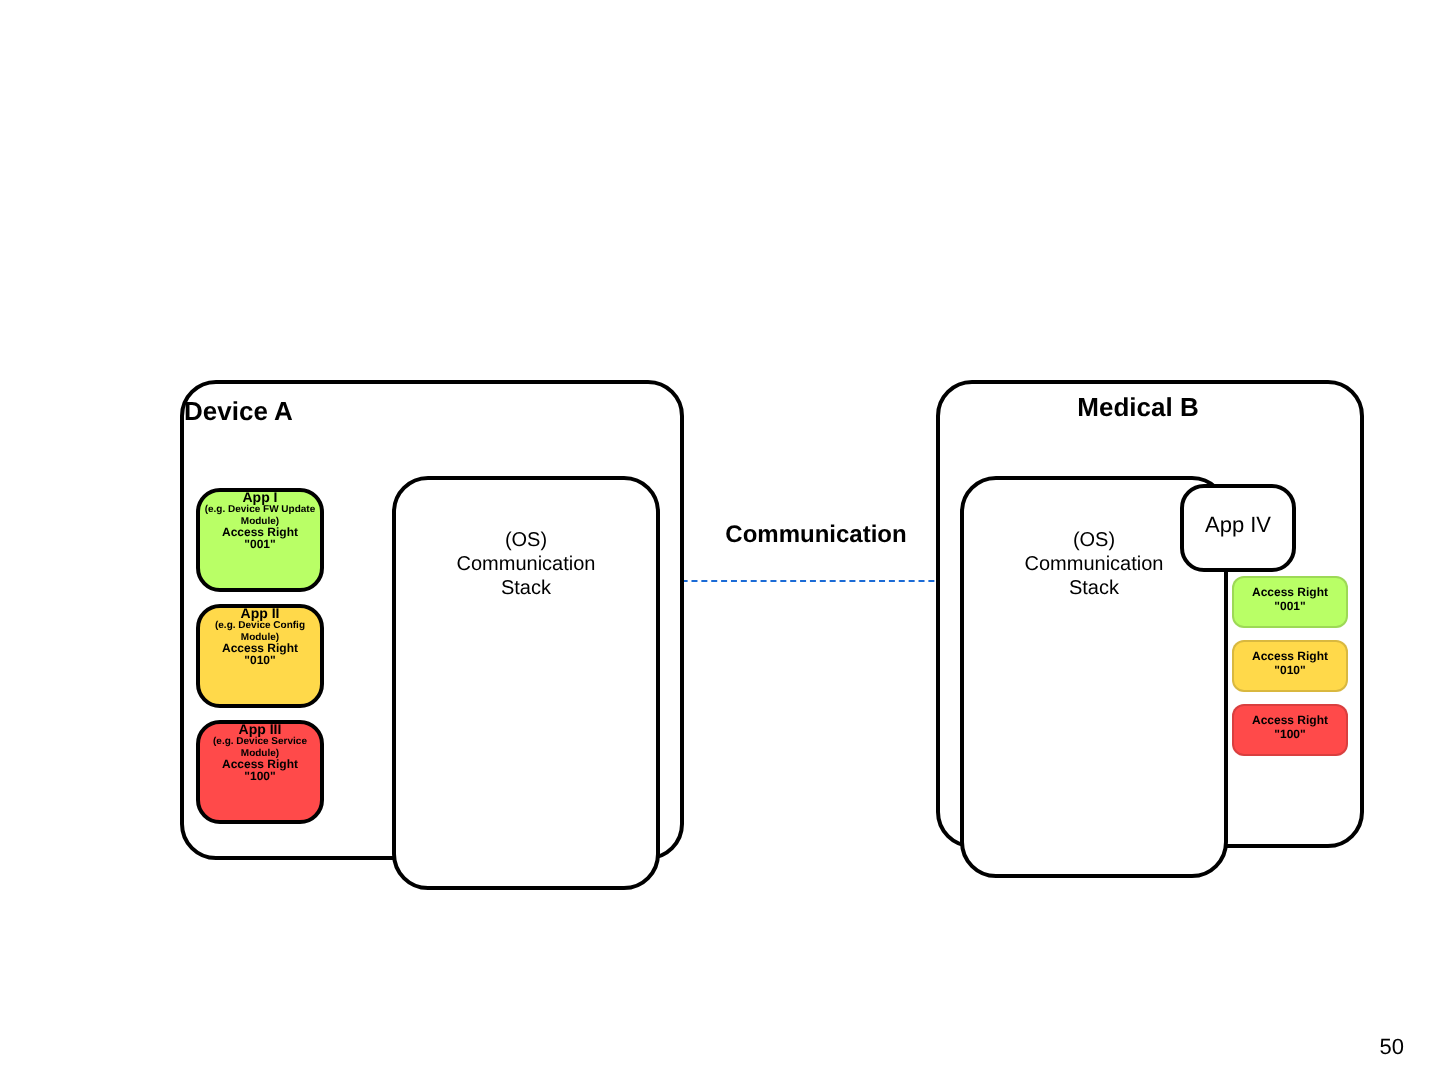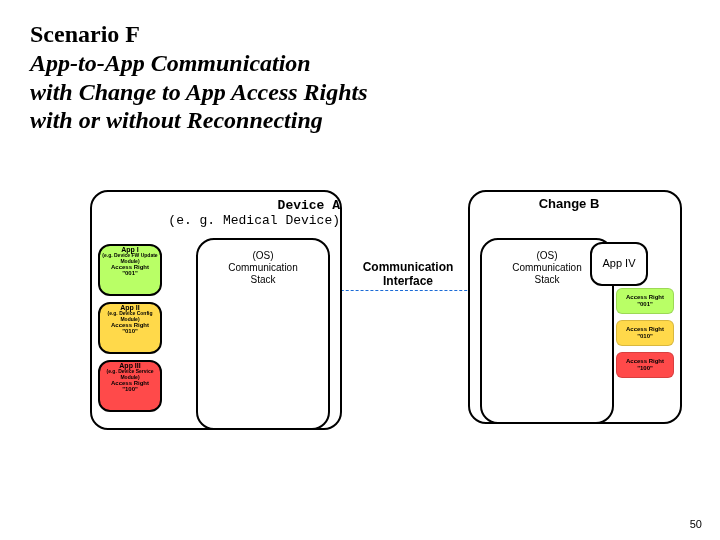--- a/index.html
+++ b/index.html
@@ -5,25 +5,25 @@
   html,body{margin:0;padding:0;width:720px;height:540px;background:#fff;font-family:"Times New Roman",serif;color:#000;position:relative}
   .slide{position:relative;width:720px;height:540px}
   .title-block{position:absolute;left:30px;top:20px;width:660px}
   .title-line{font-size:24px;line-height:1.2}
   .bold{font-weight:700}
   .italic{font-style:italic}
   .diagram{position:absolute;left:34px;top:190px;width:652px;height:250px}
   .device{position:absolute;border:2px solid #000;border-radius:18px;background:#fff}
   .devA{left:56px;top:0;width:248px;height:236px}
   .devB{left:434px;top:0;width:210px;height:230px}
-  .dev-title{position:absolute;left:0;right:0;top:6px;text-align:right;font-family:Liberation Mono, monospace;font-size:13px;color:#000}
+  .dev-title{position:absolute;left:0;right:0;top:6px;text-align:left;font-family:Liberation Sans, sans-serif;font-size:13px;color:#000}
   .dev-title .dn{font-weight:700}
   .devB-title{position:absolute;left:380px;top:6px;width:310px;text-align:center;font-family:Arial,sans-serif;font-size:13px}
   .devB-title .dn{font-weight:700}
-  .stack{position:absolute;border:2px solid #000;border-radius:18px;background:#fff;text-align:center;font-family:Arial,sans-serif;font-size:10px;line-height:1.2;display:flex;flex-direction:column;justify-content:flex-start;padding-top:10px;color:#000}
+  .stack{position:absolute;border:2px solid #000;border-radius:18px;background:#fff;text-align:center;font-family:Arial,sans-serif;font-size:10px;line-height:1.2;display:flex;flex-direction:column;justify-content:flex-start;padding-top:25px;color:#000}
   .stackA{left:162px;top:48px;width:130px;height:178px}
   .stackB{left:446px;top:48px;width:130px;height:172px}
   .appbox{position:absolute;border:2px solid #000;border-radius:12px;text-align:center;font-family:Arial,sans-serif;line-height:1.05}
   .app-left{left:64px;width:60px;height:48px}
   .app-right{left:556px;width:54px;height:40px}
   .green{background:#b9ff66}
   .yellow{background:#ffd94a}
   .red{background:#ff4a4a}
   .white{background:#fff}
   .ar-badge{position:absolute;left:582px;width:56px;height:24px;text-align:center;font-family:Arial,sans-serif;font-size:6px;font-weight:700;line-height:1.1;display:flex;flex-direction:column;justify-content:center;border-radius:6px;border:1px solid rgba(0,0,0,.15)}
@@ -32,39 +32,32 @@
   .tiny-ar{font-size:6px;font-weight:700}
   .ci{position:absolute;left:314px;top:70px;width:120px;text-align:center;font-family:Arial,sans-serif;font-size:12px;font-weight:700;color:#000}
   .dash{position:absolute;height:0;border-top:1.5px dashed #1b6bd6}
   .page-num{position:absolute;right:18px;bottom:10px;font-family:Arial,sans-serif;font-size:11px;color:#000}
 </style>
 </head>
 <body>
 
 <div class="slide">
 
-  <div class="title-block">
-    <div class="title-line bold">Scenario F</div>
-    <div class="title-line bold italic">App-to-App Communication</div>
-    <div class="title-line bold italic">with Change to App Access Rights</div>
-    <div class="title-line bold italic">with or without Reconnecting</div>
-  </div>
 
   <div class="diagram">
 
     <div class="dash" style="left:110px;top:80px;width:60px"></div>
     <div class="dash" style="left:110px;top:134px;width:60px"></div>
     <div class="dash" style="left:110px;top:190px;width:60px"></div>
     <div class="dash" style="left:292px;top:100px;width:156px"></div>
     <div class="dash" style="left:574px;top:80px;width:20px"></div>
 
     <div class="device devA">
       <div class="dev-title">
         <span class="dn">Device A</span><br>
-        <span>(e. g. Medical Device)</span>
       </div>
     </div>
 
     <div class="stack stackA">
       <div>(OS)</div>
       <div>Communication</div>
       <div>Stack</div>
     </div>
 
     <div class="appbox app-left green" style="top:54px">
@@ -81,26 +74,25 @@
     </div>
     <div class="appbox app-left red" style="top:170px">
       <div class="tiny-title">App III</div>
       <div class="tiny-sub">(e.g. Device Service Module)</div>
       <div class="tiny-ar">Access Right</div>
       <div class="tiny-ar">"100"</div>
     </div>
 
     <div class="ci">
       <div>Communication</div>
-      <div>Interface</div>
     </div>
 
     <div class="device devB"></div>
     <div class="devB-title">
-      <span class="dn">Change B</span><br>
+      <span class="dn">Medical B</span><br>
     </div>
 
     <div class="stack stackB">
       <div>(OS)</div>
       <div>Communication</div>
       <div>Stack</div>
     </div>
 
     <div class="appbox app-right white" style="top:52px;display:flex;align-items:center;justify-content:center;font-size:11px">
       <span>App IV</span>

